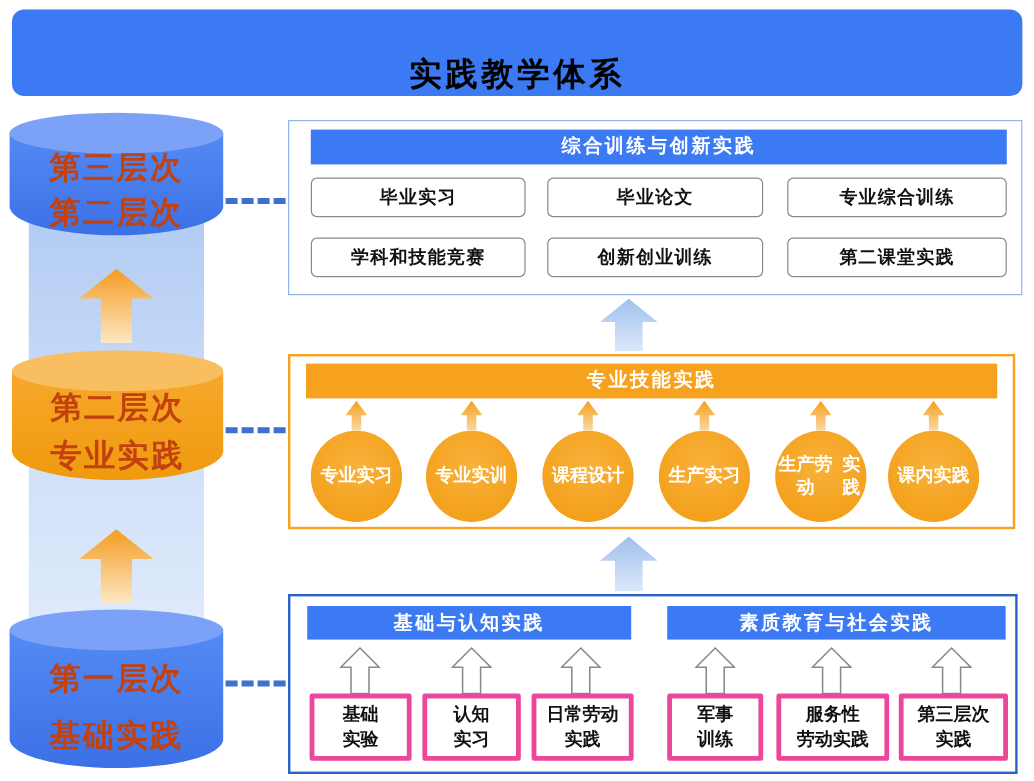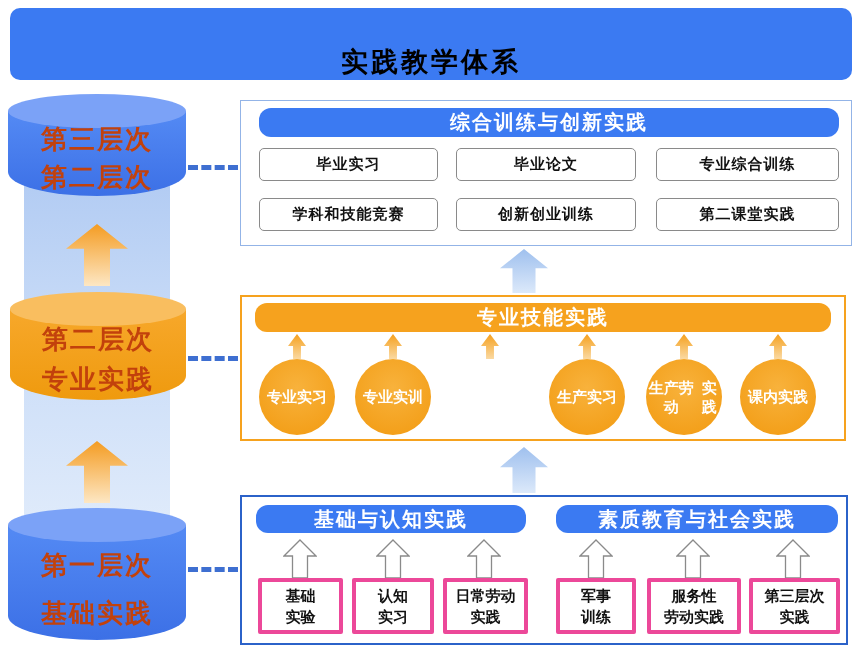--- a/index.html
+++ b/index.html
@@ -44,21 +44,21 @@
   .dc3 { left:188px; top:165px; }
   .dc2 { left:188px; top:356px; }
   .dc1 { left:188px; top:567px; }
 
   
   .section-box { position:absolute; background:#fff; z-index:1; }
   .top-section { left:240px; top:100px; width:612px; height:146px; border:1px solid #93B4E7; }
   .mid-section { left:240px; top:295px; width:606px; height:146px; border:2px solid #F6A21E; }
   .bottom-section { left:240px; top:495px; width:608px; height:150px; border:2px solid #2B62C9; }
 
-  .section-header { position:absolute; display:flex; align-items:center; justify-content:center; color:#fff; font-size:20px; font-weight:bold; letter-spacing:2px; border-radius:12px; }
+  .section-header { position:absolute; display:flex; align-items:center; justify-content:center; color:#fff; font-size:16px; font-weight:bold; letter-spacing:2px; border-radius:0; }
   .blue-header { background:#3B7AF2; }
   .orange-header { background:#F6A21E; }
   .th { left:18px; top:7px; width:580px; height:29px; }
   .mh { left:13px; top:6px; width:576px; height:29px; }
   .bhl { left:14px; top:8px; width:270px; height:28px; }
   .bhr { left:314px; top:8px; width:282px; height:28px; }
 
   
   .pill { position:absolute; height:33px; background:#fff; border:1px solid #8A8A8A; border-radius:5px; display:flex; align-items:center; justify-content:center; font-size:15px; font-weight:bold; color:#111; letter-spacing:1px; }
   .p0 { left:18px; top:47px; width:179px; }
@@ -151,20 +151,24 @@
     <div class="mini-arrow ma5"></div>
 
     <div class="skill-circle c0">
       <span>专业</span>
       <span>实习</span>
     </div>
     <div class="skill-circle c1">
       <span>专业</span>
       <span>实训</span>
     </div>
+    <div class="skill-circle c2">
+      <span>课程</span>
+      <span>设计</span>
+    </div>
     <div class="skill-circle c3">
       <span>生产</span>
       <span>实习</span>
     </div>
     <div class="skill-circle c4">
       <span>生产劳动</span>
       <span>实践</span>
     </div>
     <div class="skill-circle c5">
       <span>课内</span>

